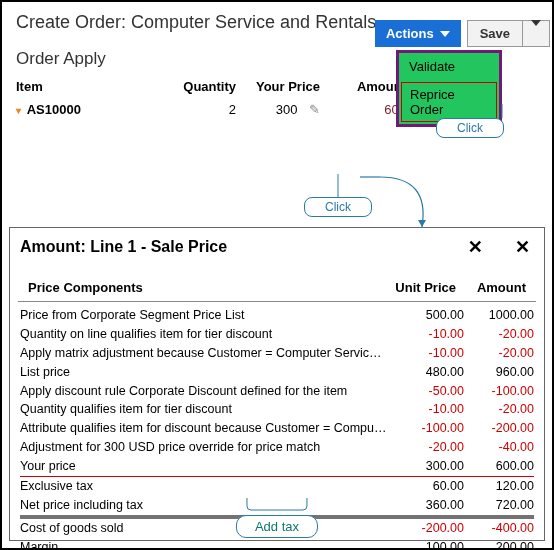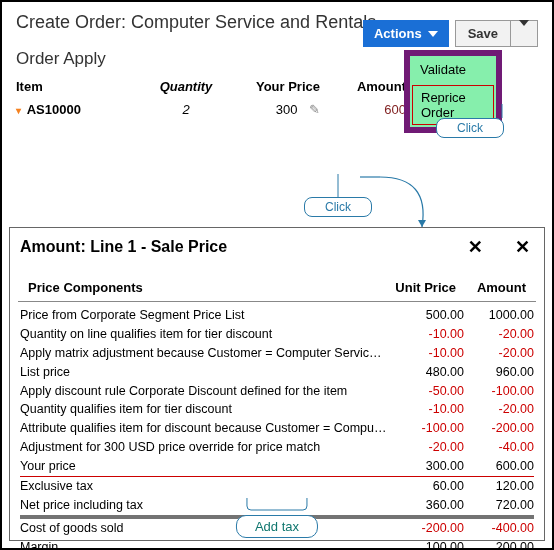--- a/index.html
+++ b/index.html
@@ -1,37 +1,37 @@
 <!DOCTYPE html>
 <html><head>
 <meta charset="utf-8">
 <style>
 * { box-sizing: border-box; margin: 0; padding: 0; }
 body { font-family: Arial, Helvetica, sans-serif; font-size: 13px; color: #000; background: #fff; width: 554px; height: 550px; border: 2px solid #000; position: relative; overflow: hidden; }
 .header { padding: 10px 14px 6px; }
 .title { font-size: 18px; color: #333; }
-.top-buttons { position: absolute; top: 18px; right: 14px; display: flex; gap: 6px; }
+.top-buttons { position: absolute; top: 18px; right: 2px; display: flex; gap: 6px; }
 .actions-btn { background: #1a6fd6; color: #fff; border: 1px solid #1a6fd6; padding: 5px 10px; font-size: 13px; font-weight: bold; display: flex; align-items: center; gap: 6px; }
 .actions-btn .tri { width: 0; height: 0; border-left: 5px solid transparent; border-right: 5px solid transparent; border-top: 6px solid #fff; }
 .save-group { display: flex; }
 .save-btn { background: #f2f2f2; border: 1px solid #999; padding: 5px 12px; font-size: 13px; font-weight: bold; color: #333; }
 .save-drop { background: #f2f2f2; border: 1px solid #999; border-left: none; padding: 5px 8px; }
 .save-drop .tri { width: 0; height: 0; border-left: 5px solid transparent; border-right: 5px solid transparent; border-top: 6px solid #333; }
-.dropdown { position: absolute; top: 48px; right: 50px; background: #86efac; border: 6px solid #701a75; width: 98px; }
+.dropdown { position: absolute; top: 48px; right: 50px; background: #22c55e; border: 3px solid #701a75; width: 106px; }
 .dropdown-item { padding: 6px 10px; font-size: 13px; }
 .dropdown-item.highlighted { border: 1px solid #c00; margin: 2px; padding: 4px 8px; }
 .click-callout { position: absolute; border: 1px solid #2a7aa8; border-radius: 8px; padding: 2px 20px; font-size: 12px; color: #2a7aa8; background: #fff; }
 .callout1 { top: 116px; right: 48px; }
 .callout2 { top: 195px; left: 302px; }
 .section-title { padding: 10px 14px 6px; font-size: 17px; color: #333; }
 .order-lines { padding: 0 14px 6px; }
 .ol-head { display: flex; font-weight: bold; padding: 4px 0; }
 .ol-row { display: flex; align-items: center; padding: 4px 0; }
 .col-item { width: 120px; }
-.col-qty { width: 100px; text-align: center; font-style: italic; }
+.col-qty { width: 100px; text-align: right; }
 .col-price { width: 90px; text-align: right; padding-right: 6px; }
 .col-amt { width: 80px; text-align: right; }
 .item-icon { color: #f58220; font-weight: bold; margin-right: 2px; font-size: 10px; }
 .pencil { color: #888; margin-left: 8px; font-size: 13px; }
 .amt-link { color: #7f1d1d; text-decoration: none; }
 .panel { position: absolute; top: 225px; left: 7px; right: 7px; bottom: 7px; border: 1px solid #666; background: #fff; }
 .panel-head { display: flex; align-items: center; padding: 8px 10px; }
 .panel-title { font-size: 16px; font-weight: bold; flex: 1; }
 .close-x { font-size: 18px; font-weight: bold; cursor: pointer; padding: 0 4px; }
 .comp-head { display: flex; padding: 14px 10px 6px; font-weight: bold; border-bottom: 1px solid #888; margin: 0 8px; }

